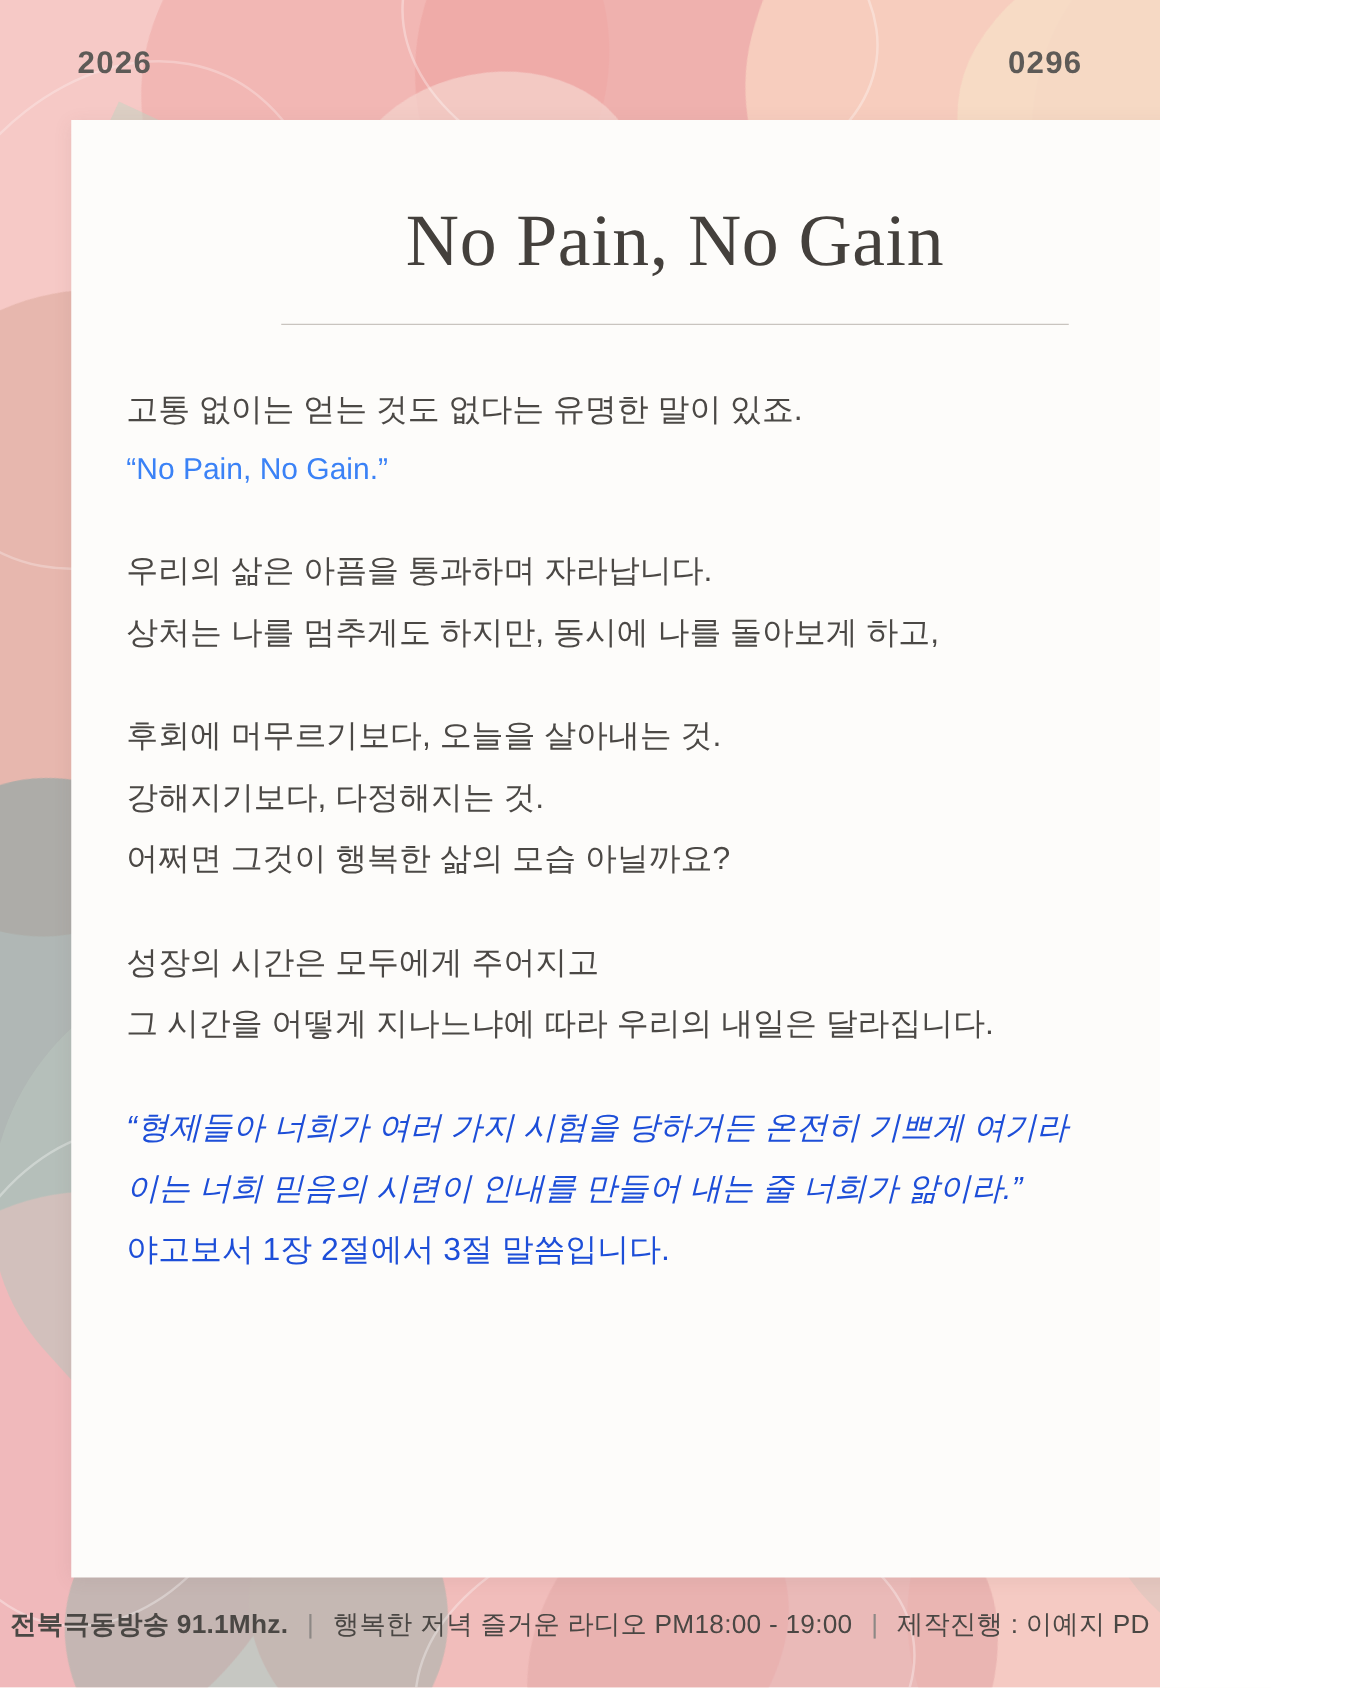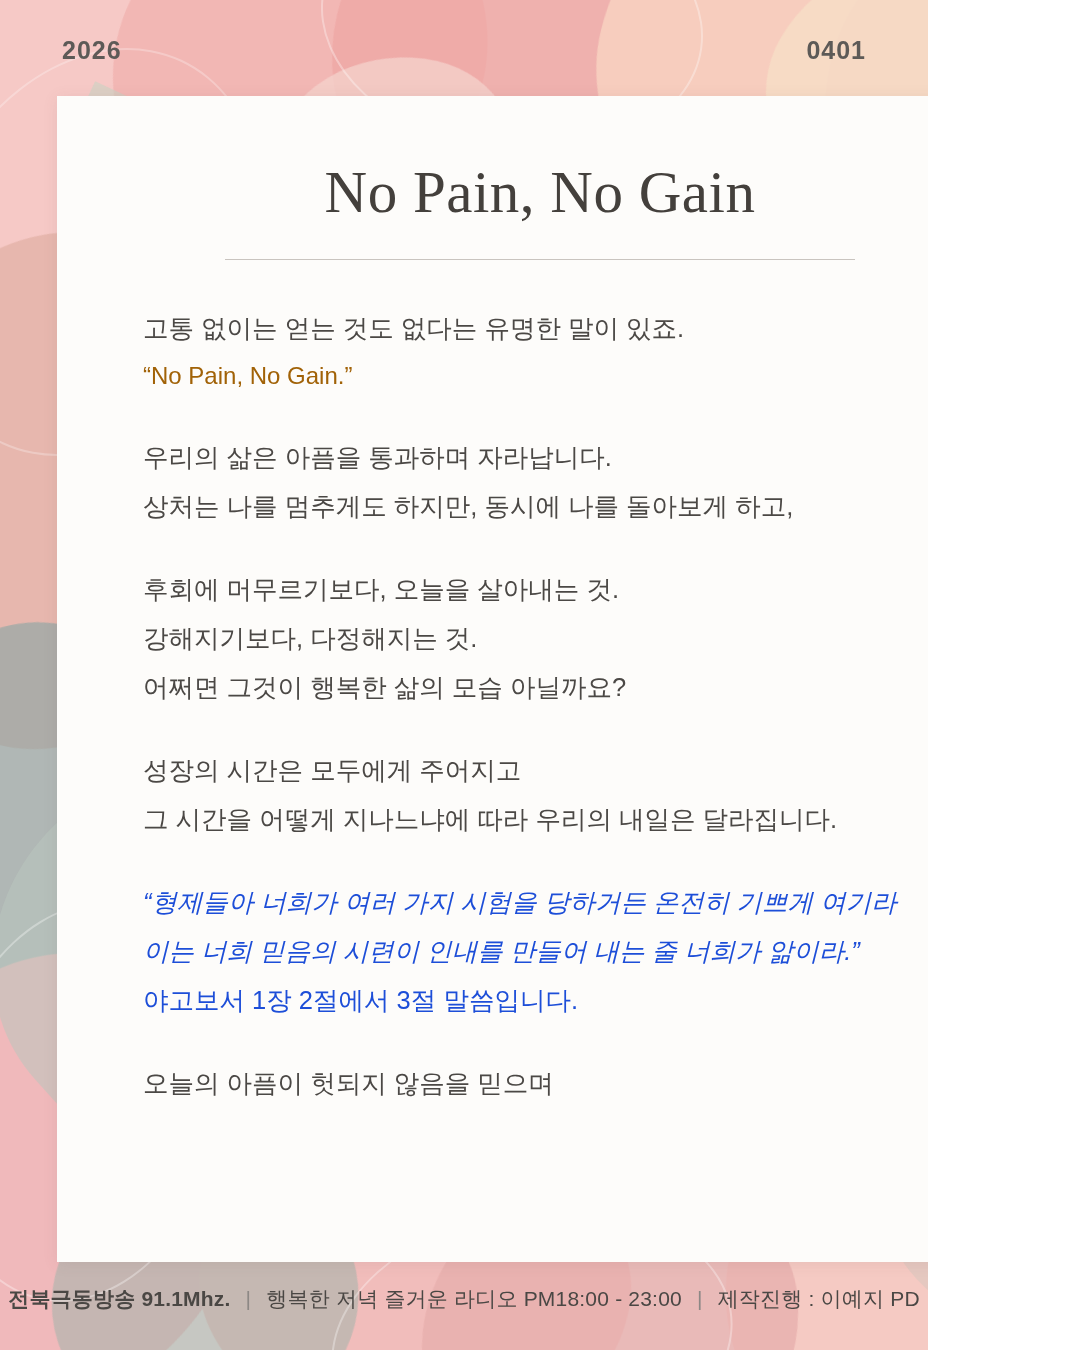--- a/index.html
+++ b/index.html
@@ -107,36 +107,36 @@
   }
 
   .title-rule {
     width: 630px;
     height: 1px;
     background: #c9c4bf;
     margin: 32px auto 0 auto;
   }
 
   .body {
-    padding: 44px 86px 0 86px;
+    padding: 44px 86px 0 44px;
     color: #4b4845;
     font-size: 25.5px;
     line-height: 1.92;
   }
 
   .para {
     margin: 0 0 34px 0;
   }
   .para:last-child { margin-bottom: 0; }
 
   .line { display: block; white-space: pre; }
 
   .quote-en {
     font-size: 24px;
-    color: #a16207;
+    color: #3b82f6;
   }
 
   .scripture .line {
     font-style: italic;
     font-size: 25.5px;
     color: #1d4ed8;
   }
   .scripture .ref {
     font-style: normal;
   }
@@ -186,21 +186,21 @@
     <div class="leaf l4"></div>
     <div class="stroke s1"></div>
     <div class="stroke s2"></div>
     <div class="stroke s3"></div>
     <div class="stroke s4"></div>
     <div class="stroke s5"></div>
     <div class="stroke s6"></div>
   </div>
 
   <div class="corner-num corner-left">2026</div>
-  <div class="corner-num corner-right">0401</div>
+  <div class="corner-num corner-right">0296</div>
 
   <div class="card">
     <h1 class="title">No Pain, No Gain</h1>
     <div class="title-rule"></div>
 
     <div class="body">
 
       <p class="para">
         <span class="line">고통 없이는 얻는 것도 없다는 유명한 말이 있죠.</span>
         <span class="line quote-en">“No Pain, No Gain.”</span>
@@ -222,27 +222,26 @@
         <span class="line">그 시간을 어떻게 지나느냐에 따라 우리의 내일은 달라집니다.</span>
       </p>
 
       <p class="para scripture">
         <span class="line">“형제들아 너희가 여러 가지 시험을 당하거든 온전히 기쁘게 여기라</span>
         <span class="line">이는 너희 믿음의 시련이 인내를 만들어 내는 줄 너희가 앎이라.”</span>
         <span class="line ref">야고보서 1장 2절에서 3절 말씀입니다.</span>
       </p>
 
       <p class="para">
-        <span class="line">오늘의 아픔이 헛되지 않음을 믿으며</span>
       </p>
 
     </div>
   </div>
 
   <div class="footer">
     <span class="strong">전북극동방송 91.1Mhz.</span>
     <span class="sep">|</span>
-    <span>행복한 저녁 즐거운 라디오 PM18:00 - 23:00</span>
+    <span>행복한 저녁 즐거운 라디오 PM18:00 - 19:00</span>
     <span class="sep">|</span>
     <span>제작진행 : 이예지 PD</span>
   </div>
 
 </div>
 
 </body></html>

